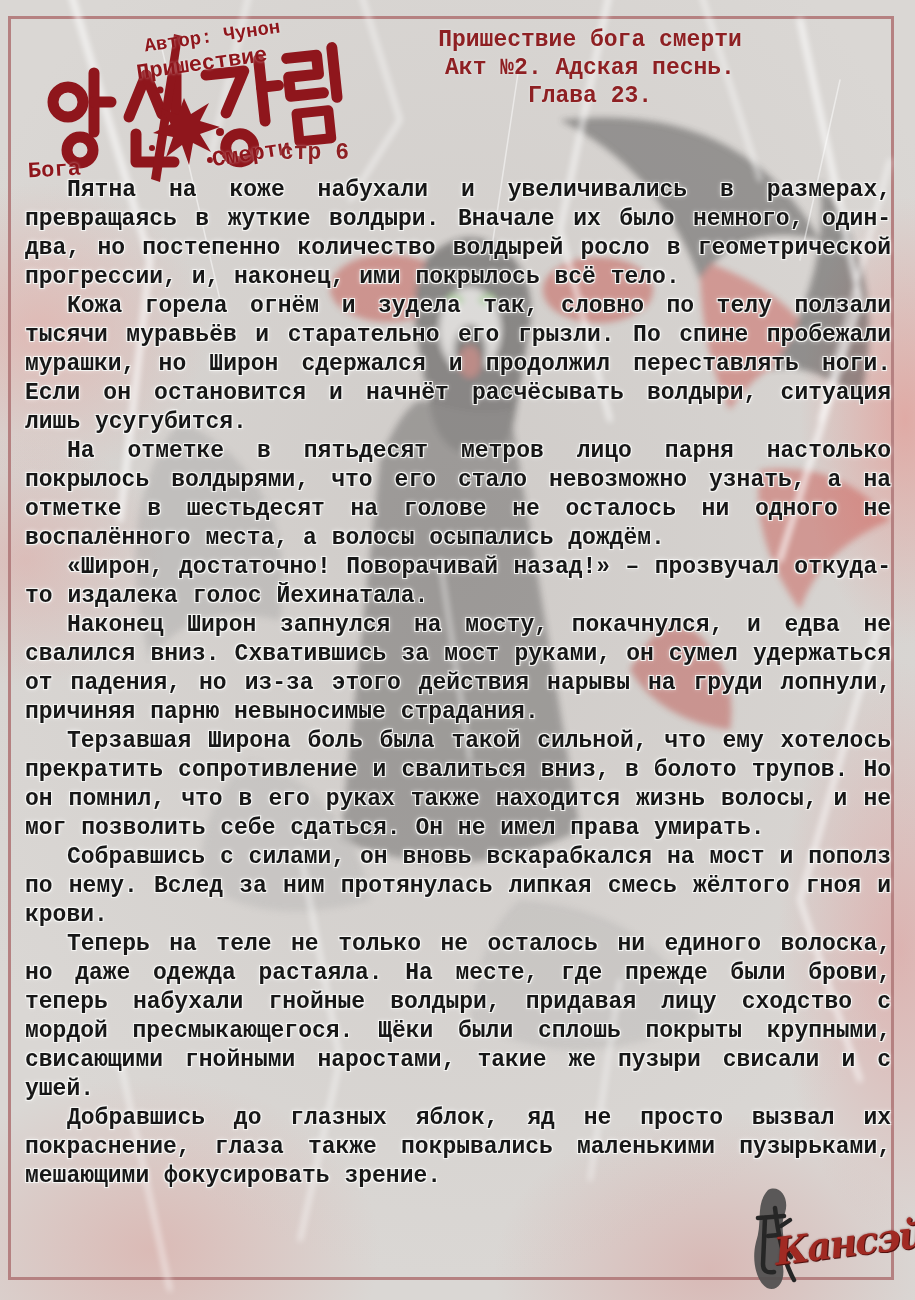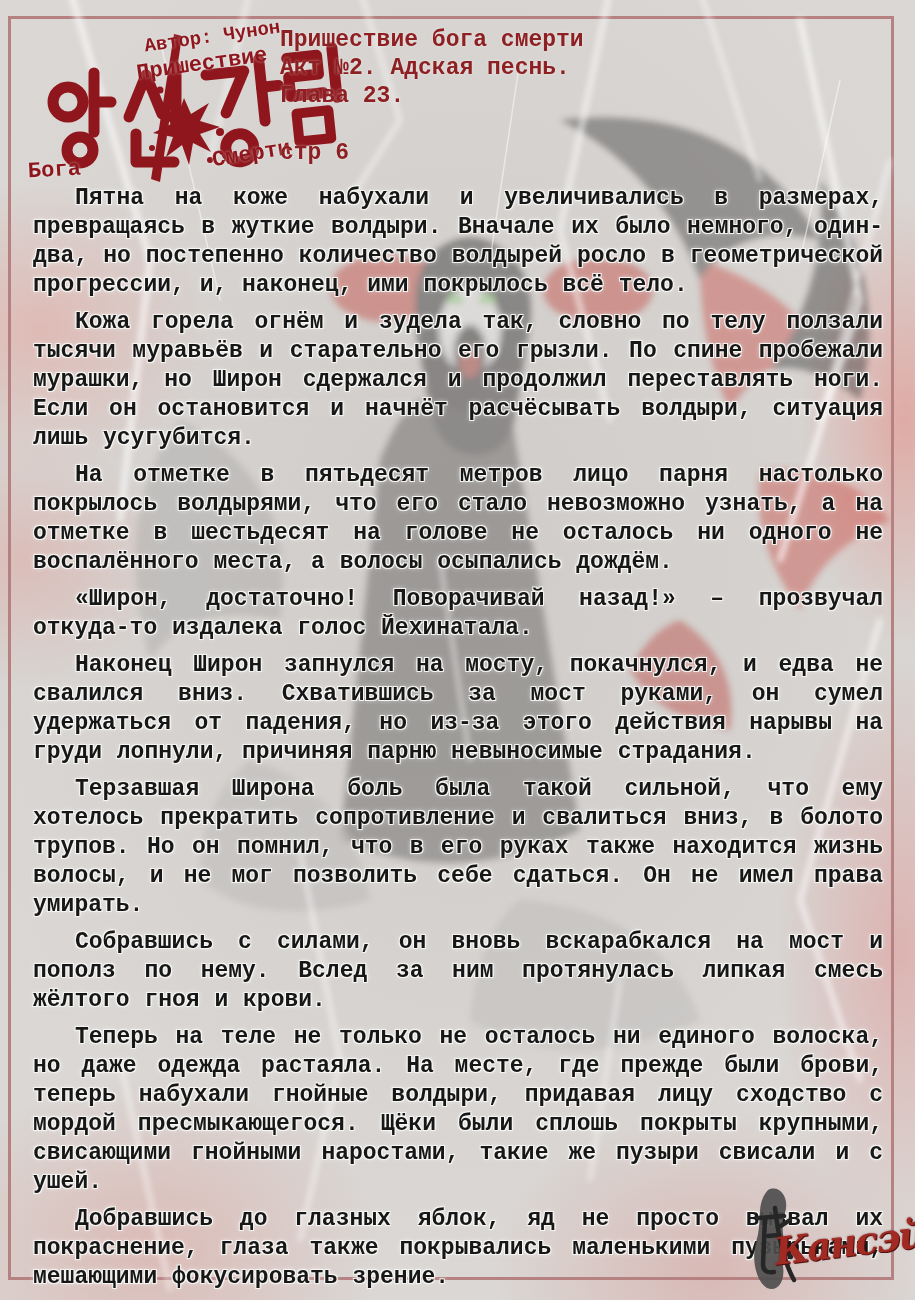--- a/index.html
+++ b/index.html
@@ -32,37 +32,37 @@
   .logo{position:absolute;left:24px;top:20px;width:310px;height:170px;z-index:4;}
   .logo-text{
     position:absolute;color:#8f161c;font-weight:700;white-space:nowrap;
     text-shadow:0 0 3px rgba(255,255,255,.55);
   }
   .logo-author{left:120px;top:6px;font-size:19px;transform:rotate(-8deg);}
   .logo-word-top{left:112px;top:32px;font-size:22px;transform:rotate(-8deg);}
   .logo-word-left{left:4px;top:138px;font-size:22px;transform:rotate(-3deg);}
   .logo-word-right{left:188px;top:122px;font-size:22px;transform:rotate(-9deg);}
   .header-block{
-    position:absolute;left:280px;top:26px;width:620px;z-index:4;
+    position:absolute;left:280px;top:26px;width:620px;z-index:4;text-align:center;
     color:#8e2023;font-size:23px;line-height:28px;font-weight:700;
     text-shadow:0 0 3px rgba(255,255,255,.5);
   }
   .page-num{
     position:absolute;left:280px;top:140px;width:620px;z-index:4;
     color:#8e2023;font-size:23px;font-weight:700;
     text-shadow:0 0 3px rgba(255,255,255,.5);
   }
   
   .body-text{
     position:absolute;left:25px;top:176px;width:866px;z-index:4;
     color:#171717;font-size:23px;line-height:29px;font-weight:700;
     text-align:justify;word-spacing:1px;
   }
   .body-text p{
-    margin:8px;text-indent:42px;
+    margin:0;text-indent:42px;
     text-shadow:
       -1px -1px 0 rgba(246,245,243,.95), 1px -1px 0 rgba(246,245,243,.95),
       -1px  1px 0 rgba(246,245,243,.95), 1px  1px 0 rgba(246,245,243,.95),
       0 0 5px rgba(255,255,255,.85);
   }
   
   .watermark{position:absolute;left:748px;top:1186px;width:166px;height:110px;z-index:5;}
   .watermark-name{
     position:absolute;left:26px;top:34px;
     font-family:"DejaVu Serif","Liberation Serif",serif;

